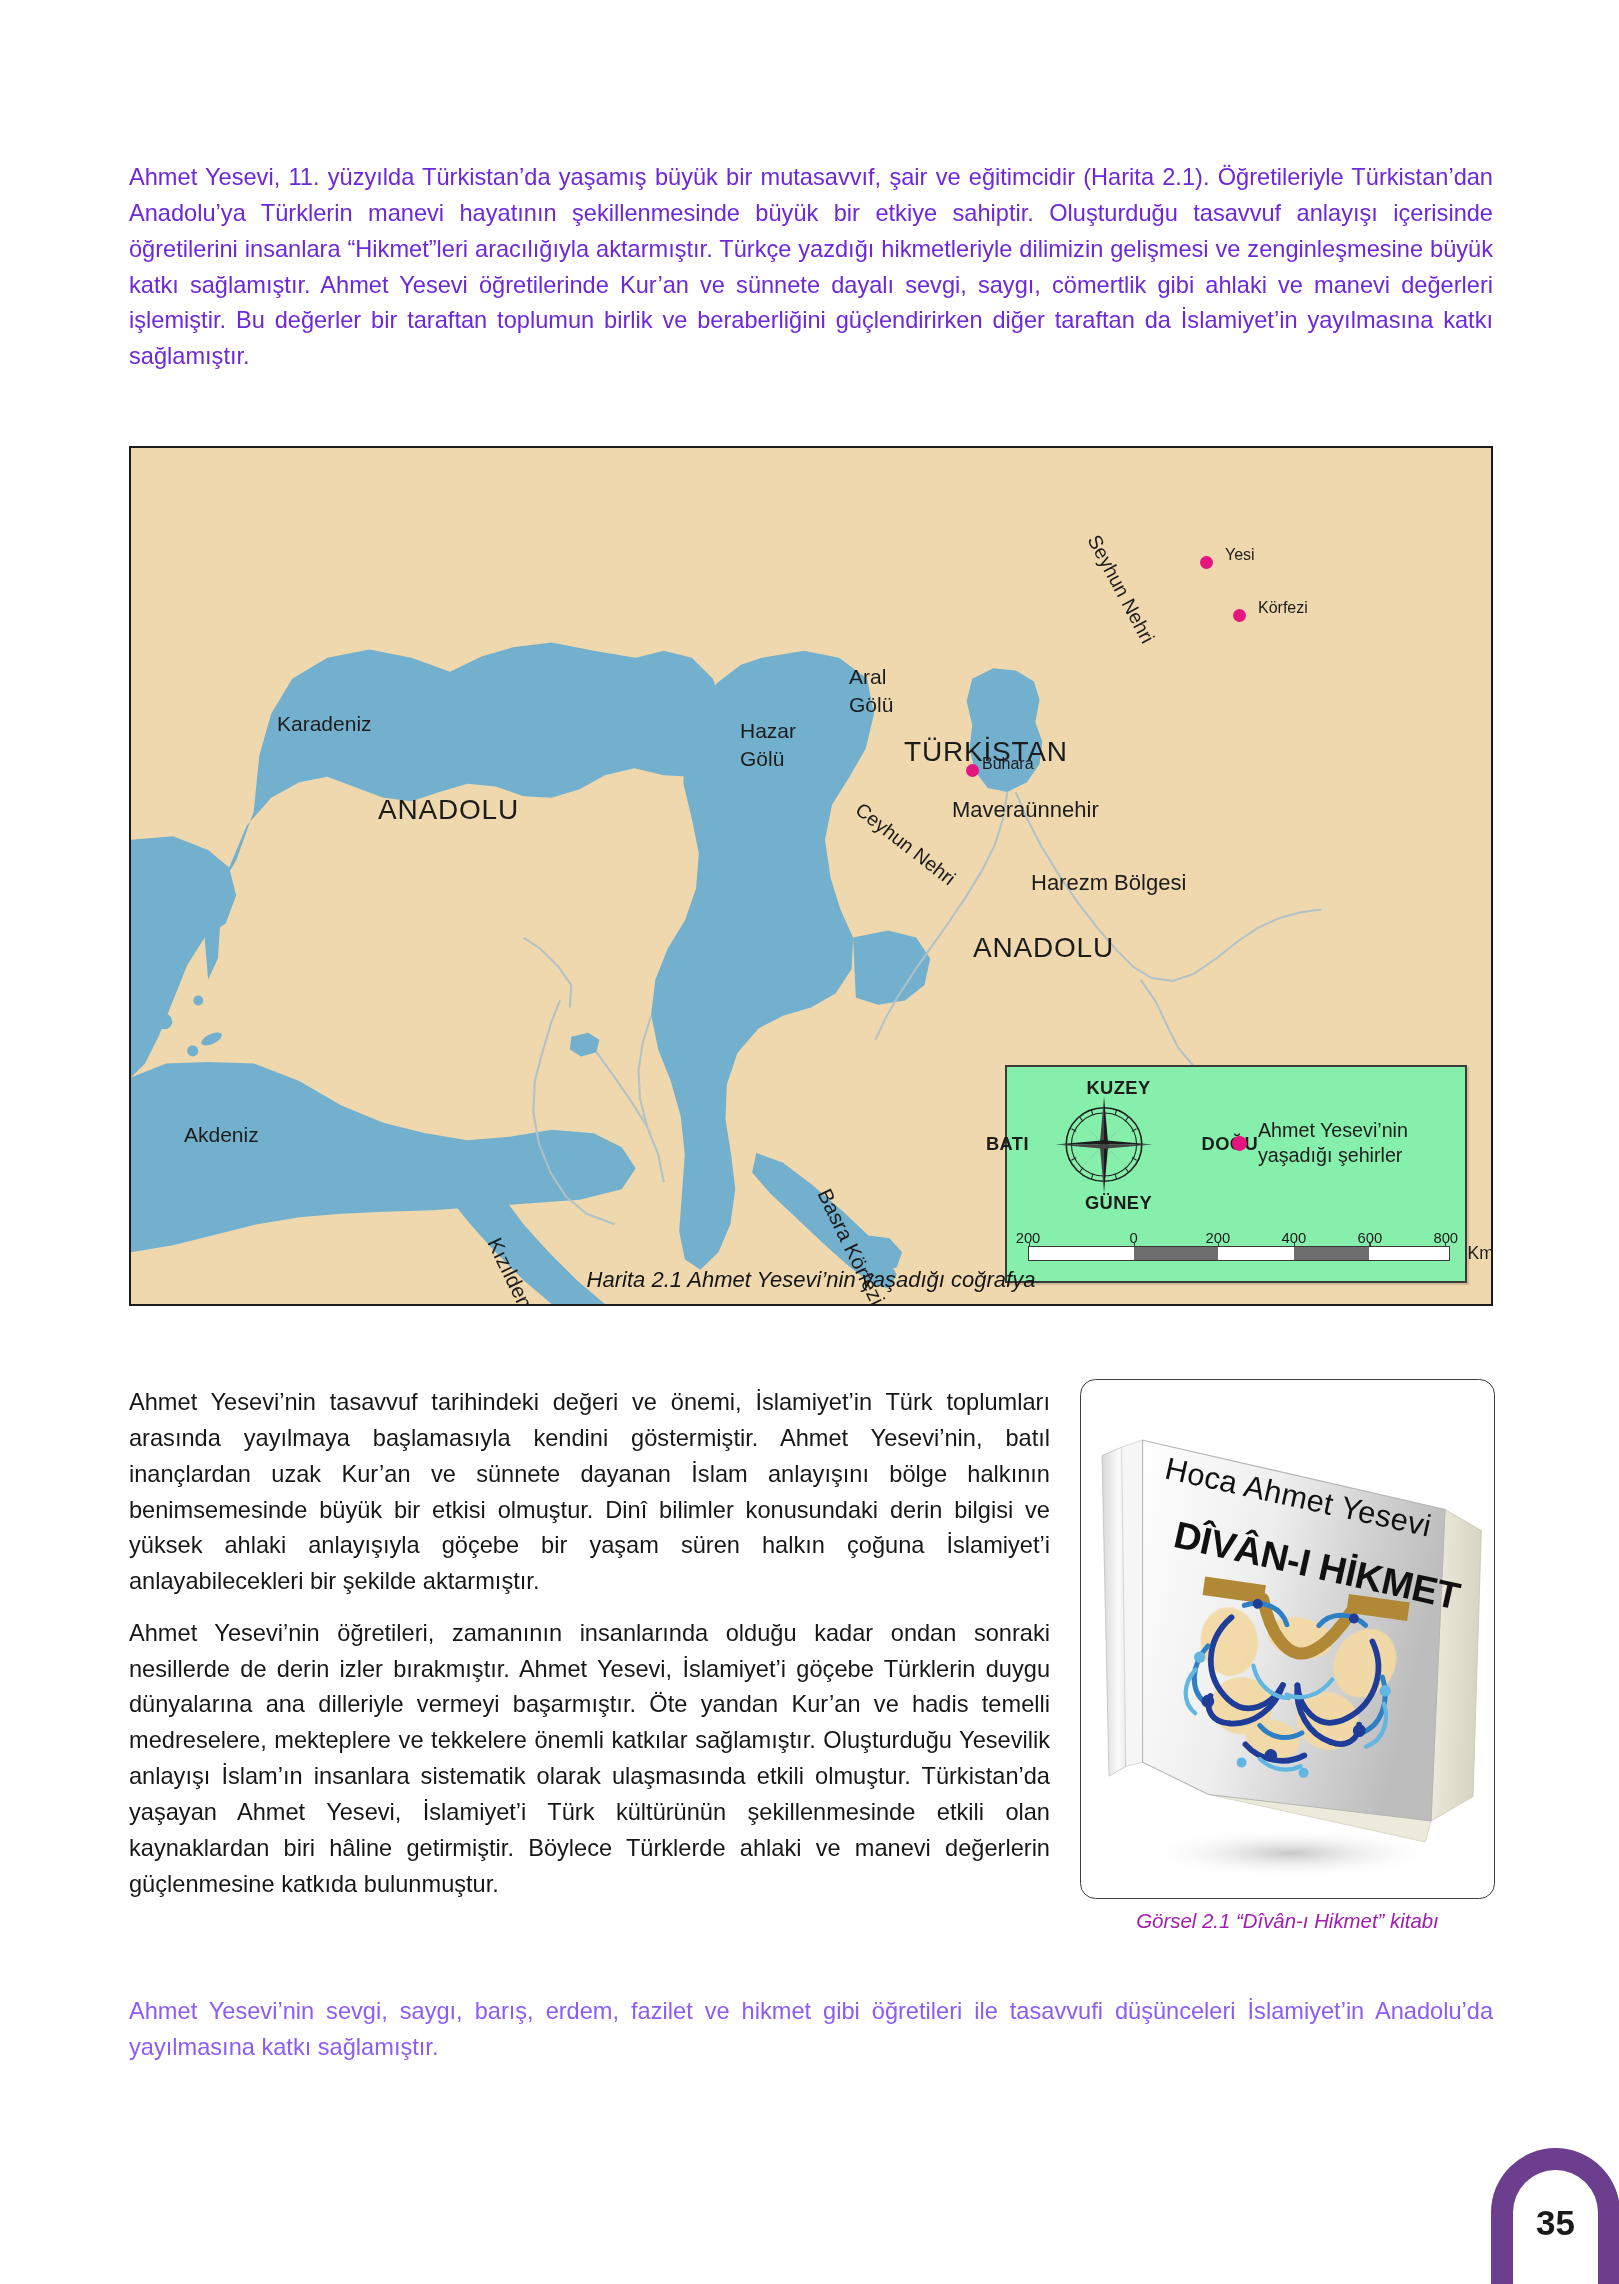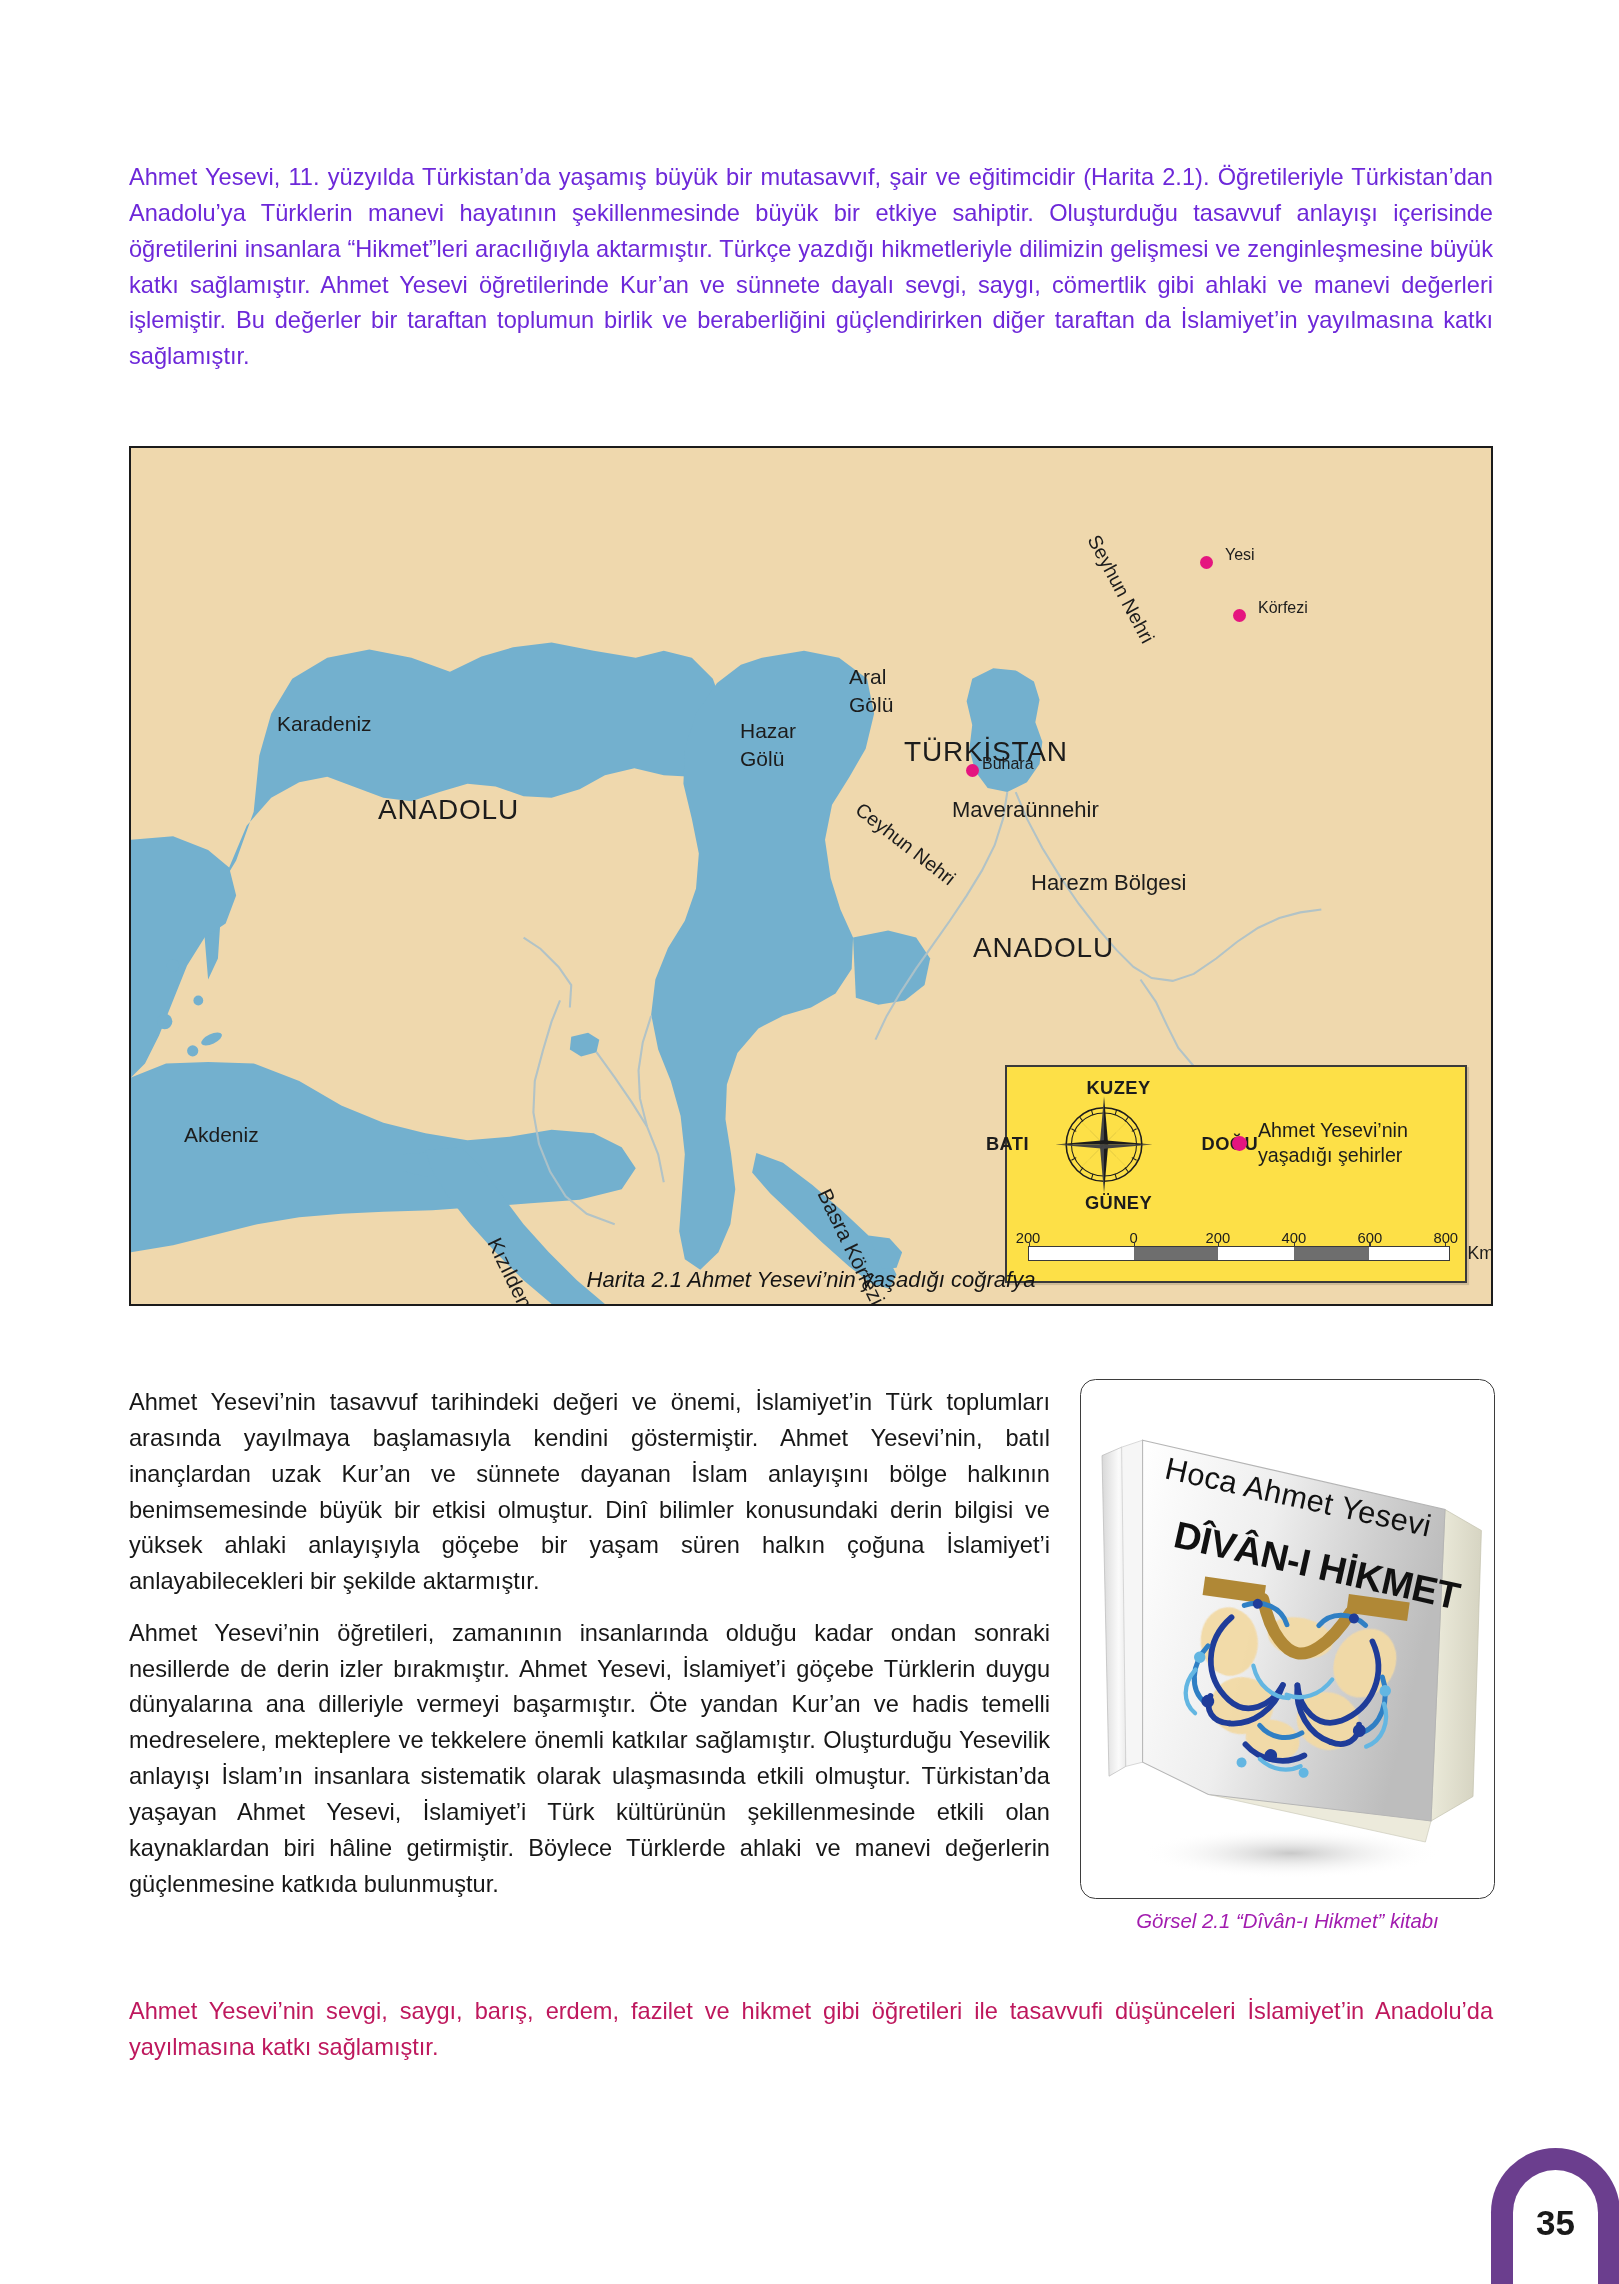--- a/index.html
+++ b/index.html
@@ -55,21 +55,21 @@
     position:absolute;
     width:13.4px; height:13.4px; border-radius:50%;
     background:#e5157f;
   }
 
   
   .legend {
     position:absolute;
     left:874px; top:617px;
     width:462px; height:218px;
-    background:#fde047;
+    background:#86efac;
     border:2.1px solid #3a3a3a;
     box-sizing:border-box;
     box-shadow:2.1px 2.1px 0 rgba(0,0,0,.13);
   }
   .compass-wrap { position:absolute; left:27px; top:9.8px; width:169px; height:134px; }
   .dir {
     position:absolute; font-size:18.3px; color:#1c1c1c; font-weight:600;
     letter-spacing:0.4px;
   }
   .dir-n { left:50%; top:0; transform:translateX(-50%); }
@@ -111,21 +111,21 @@
     left:129px; top:1385px; width:921px;
     font-size:23.6px; line-height:1.52;
     text-align:justify; color:#171717;
   }
   .body-col p { margin:0 0 15.5px 0; }
 
   .full-col {
     position:absolute;
     left:129px; top:1994px; width:1364px;
     font-size:23.6px; line-height:1.52;
-    text-align:justify; color:#be185d;
+    text-align:justify; color:#8b5cf6;
   }
   .full-col p { margin:0; }
 
   
   .book-figure { position:absolute; left:1080px; top:1379px; width:415px; }
   .book-frame {
     position:relative; width:415px; height:520px;
     border:1.4px solid #3d3d3d; border-radius:15.5px;
     background:#ffffff; overflow:hidden; box-sizing:border-box;
   }

